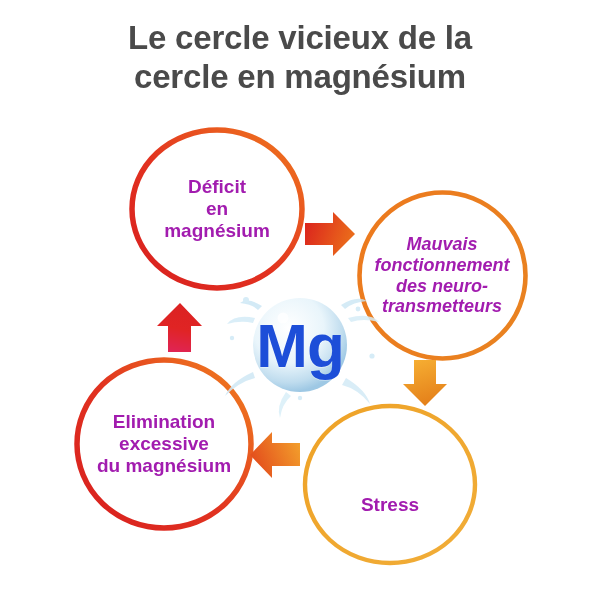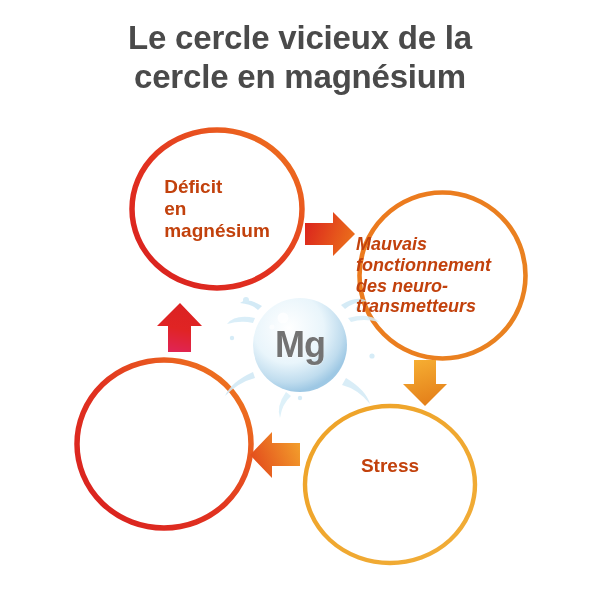--- a/index.html
+++ b/index.html
@@ -32,49 +32,50 @@
     border-radius:50%;
     display:flex;
     align-items:center;
     justify-content:center;
     box-sizing:border-box;
     background:transparent;
   }
   .node .label{
     position:relative;
     z-index:3;
-    color:#c2410c;
+    text-align:center;
+    color:#a21caf;
     font-weight:bold;
     line-height:1.16;
     white-space:pre-line;
   }
 
   
   #node-deficit{left:129px;top:127px;width:176px;height:164px;}
   #node-neuro  {left:357px;top:190px;width:171px;height:171px;}
-  #node-stress {left:302px;top:385px;width:176px;height:163px;}
+  #node-stress {left:302px;top:424px;width:176px;height:163px;}
   #node-elim   {left:74px; top:357px;width:180px;height:174px;}
 
   #node-deficit .label{font-size:19px;}
   #node-neuro   .label{font-size:18px;width:185px;margin-left:-1px;font-style:italic;}
   #node-stress  .label{font-size:19px;}
   #node-elim    .label{font-size:19px;width:180px;}
 
   
   #mg-emblem{
     position:absolute;
     left:241px;top:286px;
     width:118px;height:118px;
   }
   #mg-emblem .mgtext{
     position:absolute;
     left:0;top:0;width:118px;height:118px;
     display:flex;align-items:center;justify-content:center;
-    font-size:36px;font-weight:bold;
-    color:#737373;
+    font-size:62px;font-weight:bold;
+    color:#1d4ed8;
     letter-spacing:-1px;
     z-index:4;
     text-shadow:0 1px 0 rgba(255,255,255,.35);
   }
 </style>
 </head>
 <body>
 
 <div id="stage">
 
@@ -177,18 +178,23 @@
     <div class="label">Mauvais
 fonctionnement
 des neuro-
 transmetteurs</div>
   </div>
 
   <div class="node" id="node-stress">
     <div class="label">Stress</div>
   </div>
 
+  <div class="node" id="node-elim">
+    <div class="label">Elimination
+excessive
+du magnésium</div>
+  </div>
 
   <div id="mg-emblem">
     <div class="mgtext">Mg</div>
   </div>
 
 </div>
 
 </body></html>

